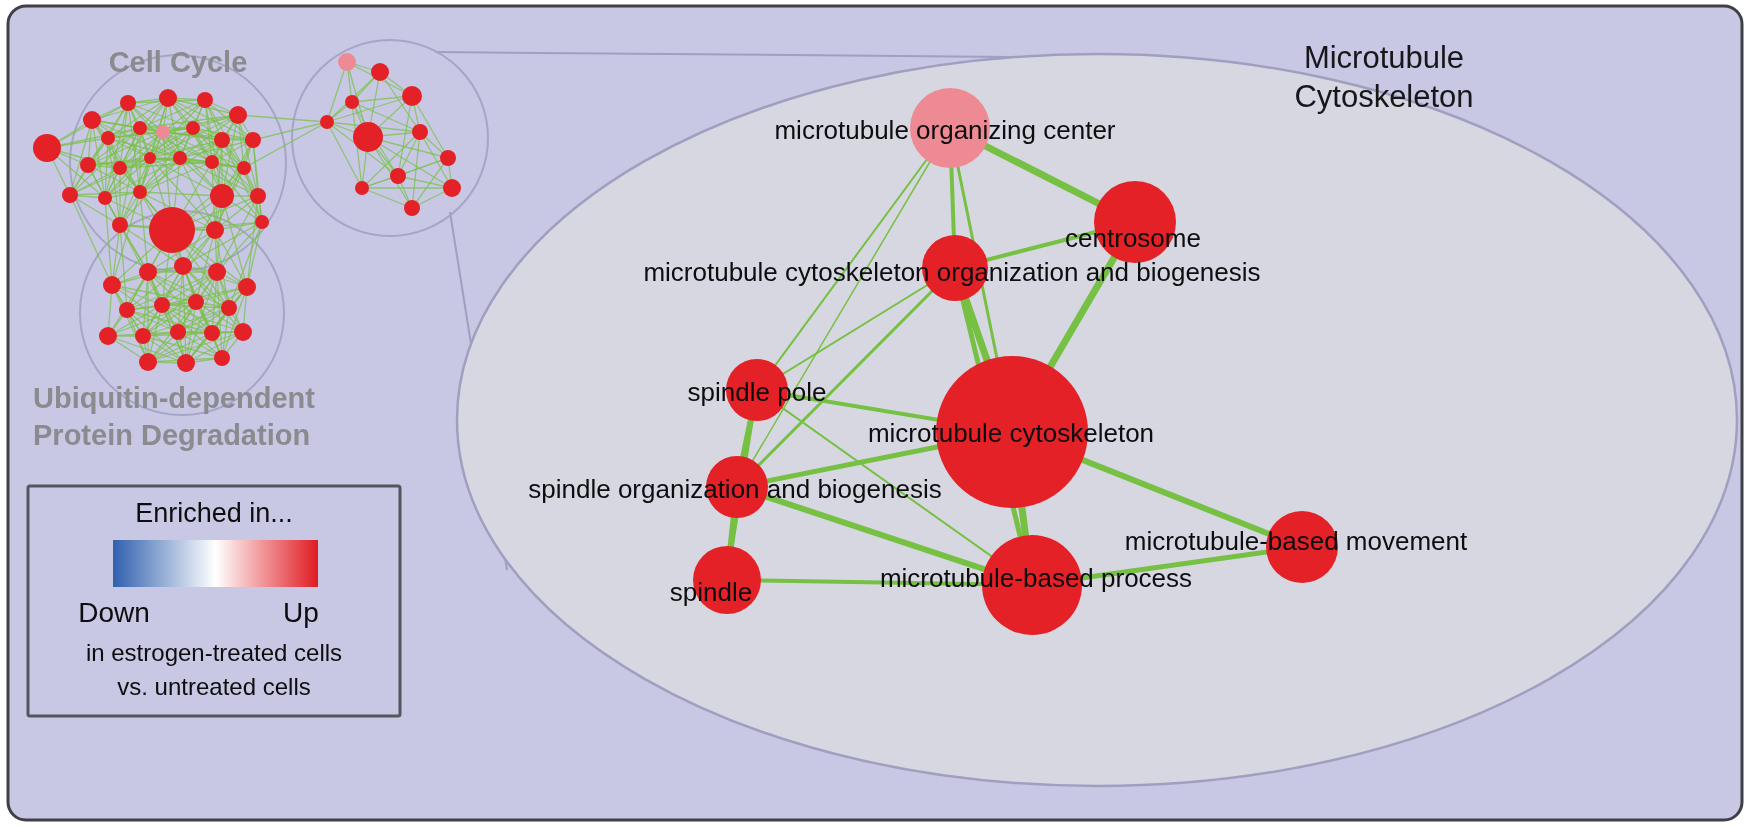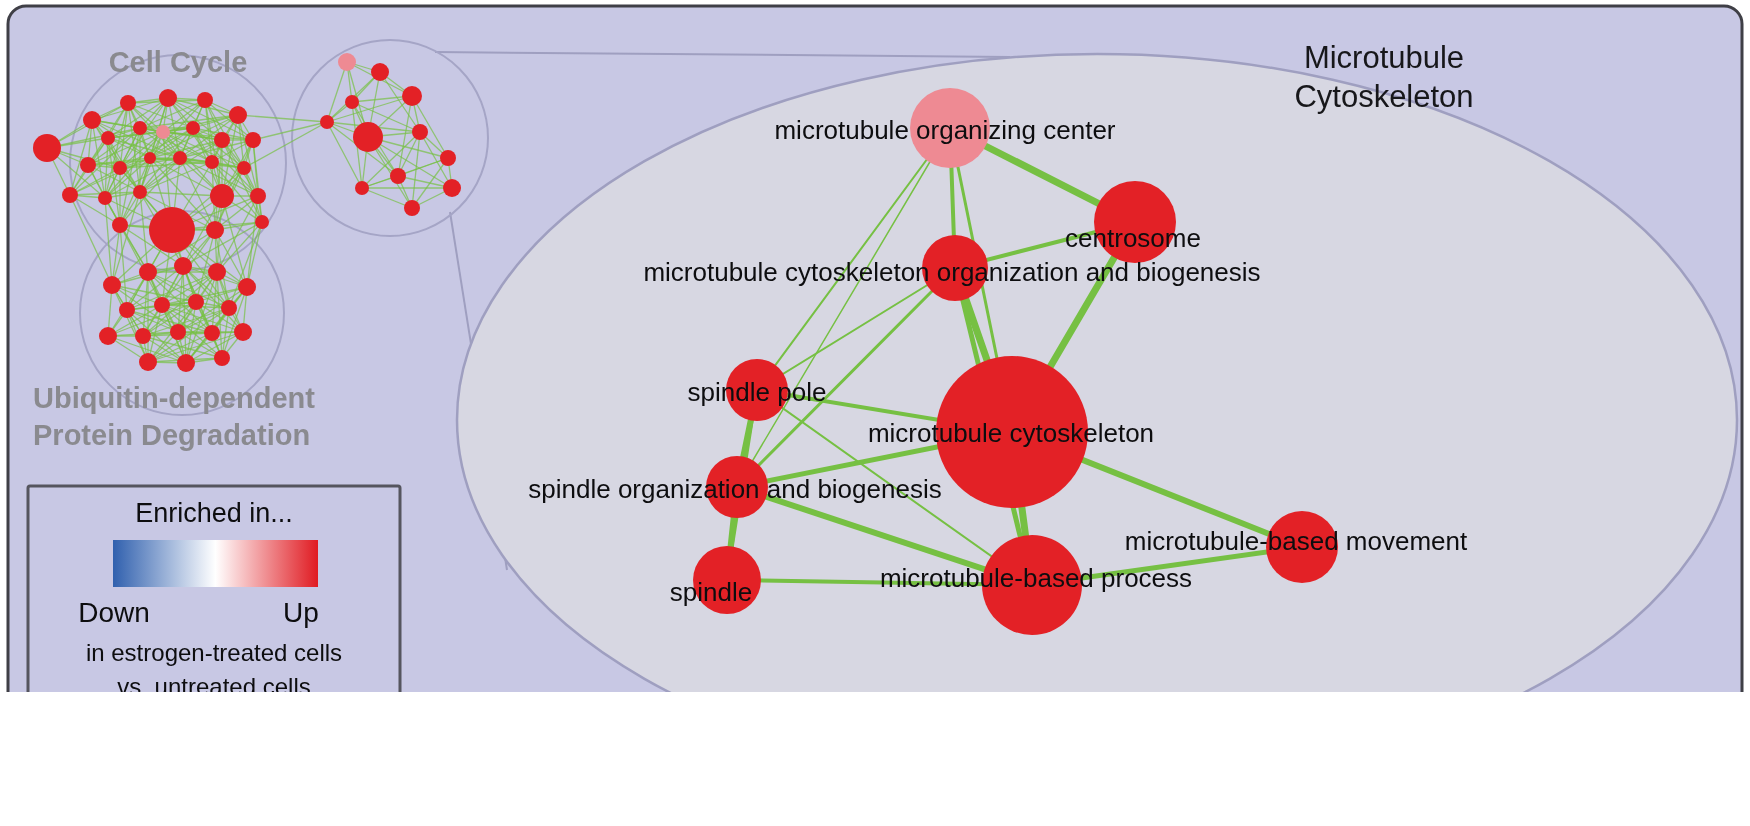--- a/index.html
+++ b/index.html
@@ -1,16 +1,16 @@
 <!DOCTYPE html>
 <html><head>
 <meta charset="utf-8">
 <style>
   html,body{margin:0;padding:0;background:#ffffff;}
-  .stage{position:relative;width:1750px;height:692px;}
+  .stage{position:relative;width:1750px;height:826px;}
   svg{display:block;}
   text{font-family:"Liberation Sans", sans-serif;}
   .node-label{font-size:26px;fill:#0d0d0f;}
   .gray-label{font-size:29px;font-weight:bold;}
   .detail-title{font-size:31px;fill:#17171a;}
   .legend-title{font-size:27px;fill:#0d0d0f;}
   .legend-updown{font-size:28px;fill:#0d0d0f;}
   .legend-caption{font-size:24px;fill:#0d0d0f;}
 </style>
 </head>

